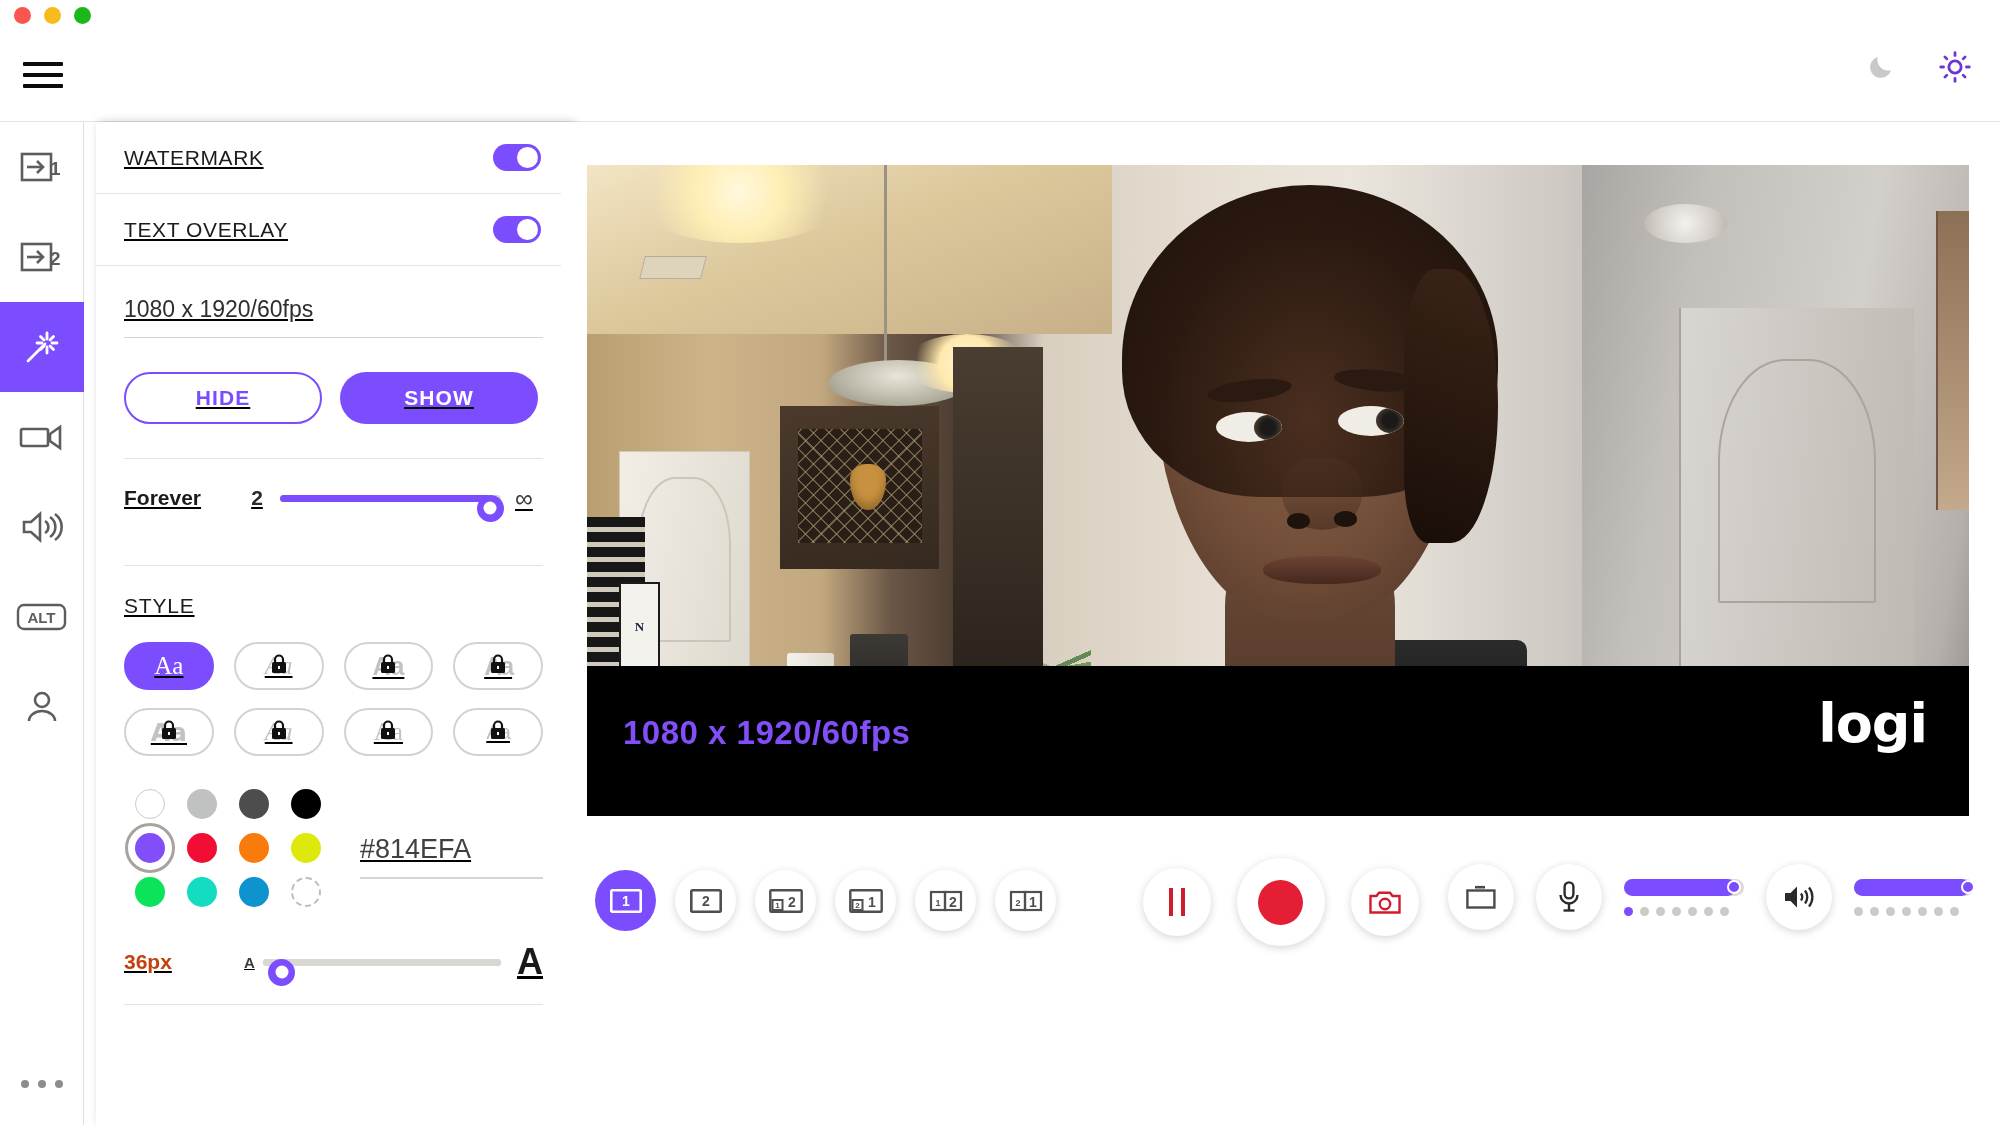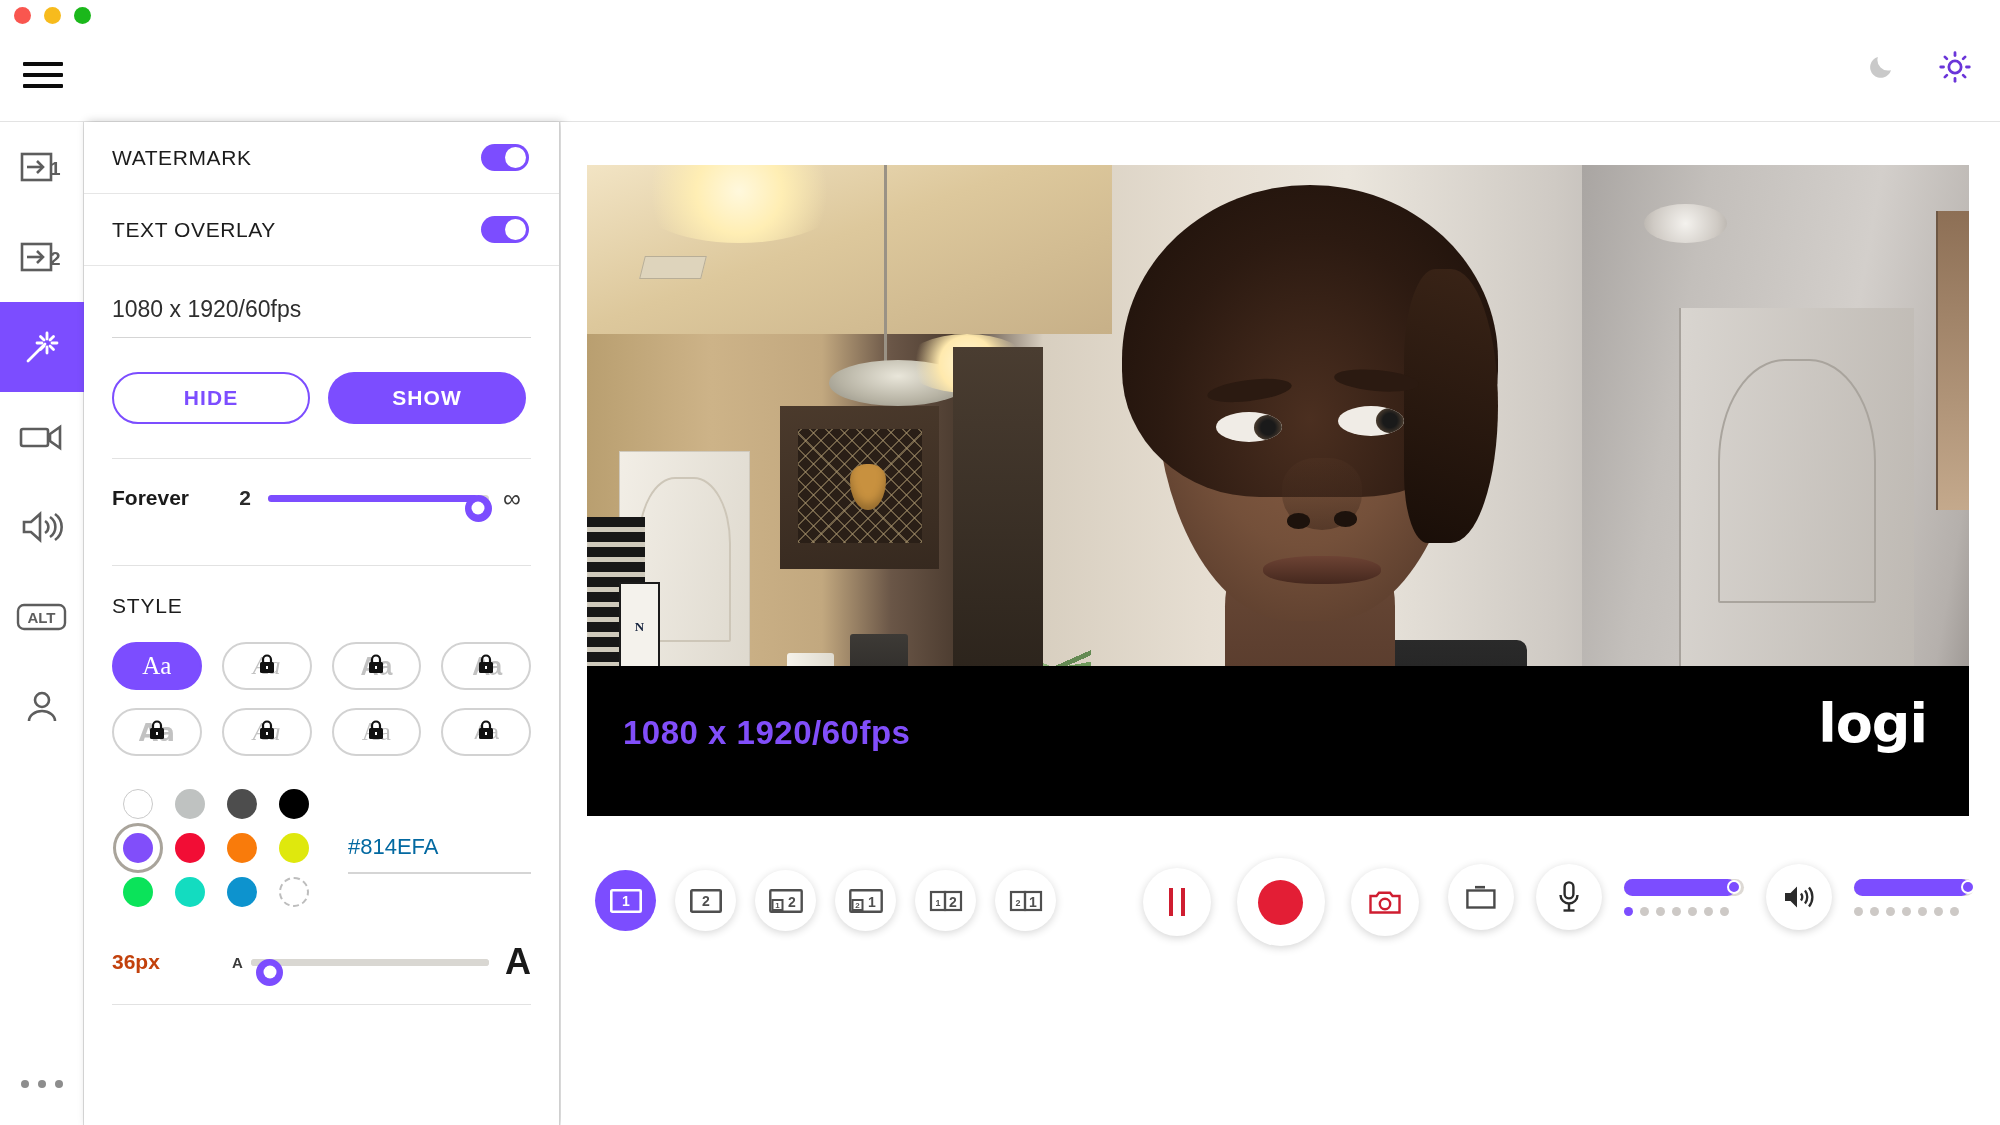--- a/index.html
+++ b/index.html
@@ -32,23 +32,23 @@
   .rail { position:absolute; left:0; top:122px; width:84px; height:1003px; background:#fff;
     border-right:1px solid #dedede; }
   .rail-item { position:relative; width:84px; height:90px; display:flex; align-items:center; justify-content:center; cursor:pointer; }
   .rail-item.active { background:#7c4dff; }
   .rail-item svg { display:block; }
   .rail-dots { position:absolute; left:0; bottom:26px; width:84px; height:30px;
     display:flex; align-items:center; justify-content:center; gap:9px; cursor:pointer; }
   .rail-dots span { width:8px; height:8px; border-radius:50%; background:#8d8d8d; }
 
   
-  .panel { position:absolute; left:84px; top:122px; width:476px; height:1003px;
+  .panel { position:absolute; left:96px; top:122px; width:476px; height:1003px;
     background:#fff; box-shadow: 3px 0 9px rgba(0,0,0,0.22);
-    border-right:1px solid #cfcfcf; overflow:hidden; }
+    border-right:1px solid #cfcfcf; overflow:hidden;text-decoration:underline; }
 
   .row-toggle { height:72px; padding:0 30px 0 28px; display:flex; align-items:center;
     justify-content:space-between; border-bottom:1px solid #e6e6e6; }
   .row-label { font-size:21px; letter-spacing:0.6px; color:#1c1c1c; font-weight:400; }
   .switch { width:48px; height:27px; border-radius:14px; background:#7c4dff; position:relative; cursor:pointer; }
   .switch::after { content:""; position:absolute; right:3px; top:3px; width:21px; height:21px;
     border-radius:50%; background:#fff; }
 
   .panel-body { padding:0 28px; }
 
@@ -89,21 +89,21 @@
   .color-block { display:flex; padding-top:26px; align-items:flex-start; }
   .swatch-grid { display:grid; grid-template-columns:repeat(4, 52px); grid-auto-rows:44px; }
   .swatch-cell { display:flex; align-items:center; justify-content:center; position:relative; }
   .swatch { width:30px; height:30px; border-radius:50%; cursor:pointer; }
   .swatch.ring-white { border:1px solid #cacaca; }
   .swatch.dashed { border:2px dashed #bdbdbd; background:#fff; }
   .swatch-cell.selected::before { content:""; position:absolute; width:44px; height:44px;
     border-radius:50%; border:3px solid #a9a49b; }
 
   .hex-wrap { flex:1; padding-left:28px; padding-top:52px; }
-  .hex-value { font-size:22px; color:#0369a1; padding-bottom:12px; }
+  .hex-value { font-size:27px; color:#404040; padding-bottom:12px; }
   .hex-underline { height:2px; background:#d5d5d5; }
 
   .size-row { display:flex; align-items:center; padding-top:30px; padding-bottom:24px; }
   .size-label { font-size:21px; font-weight:700; color:#c2410c; width:120px; }
   .size-small-a { font-size:15px; font-weight:700; color:#3a3a3a; margin-right:8px; }
   .size-big-a { font-size:36px; font-weight:700; color:#1a1a1a; margin-left:16px; line-height:1; }
 
   .bg-grid { display:grid; grid-template-columns:repeat(4, 1fr); gap:20px; padding-top:24px; }
 
   

